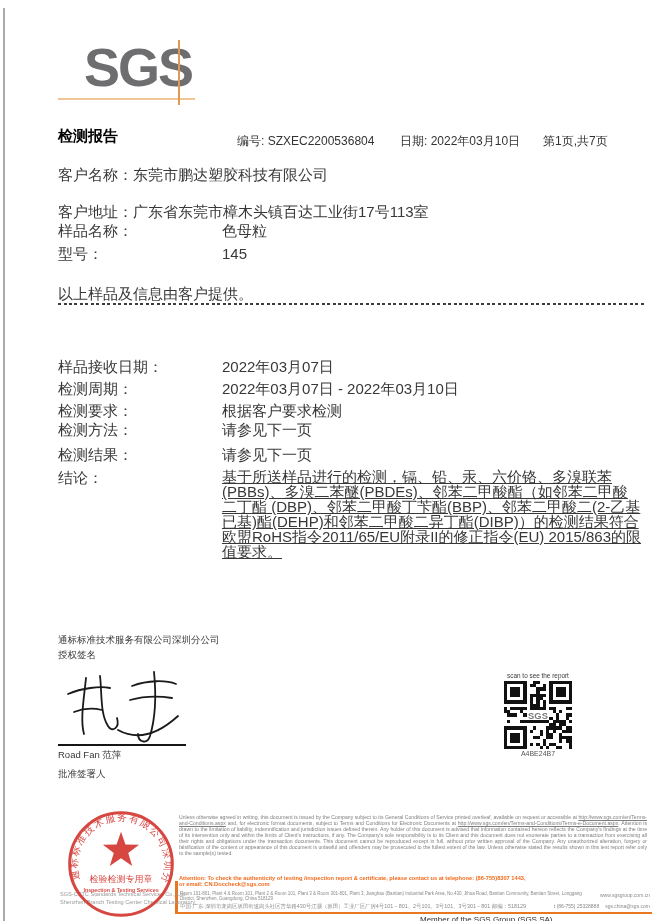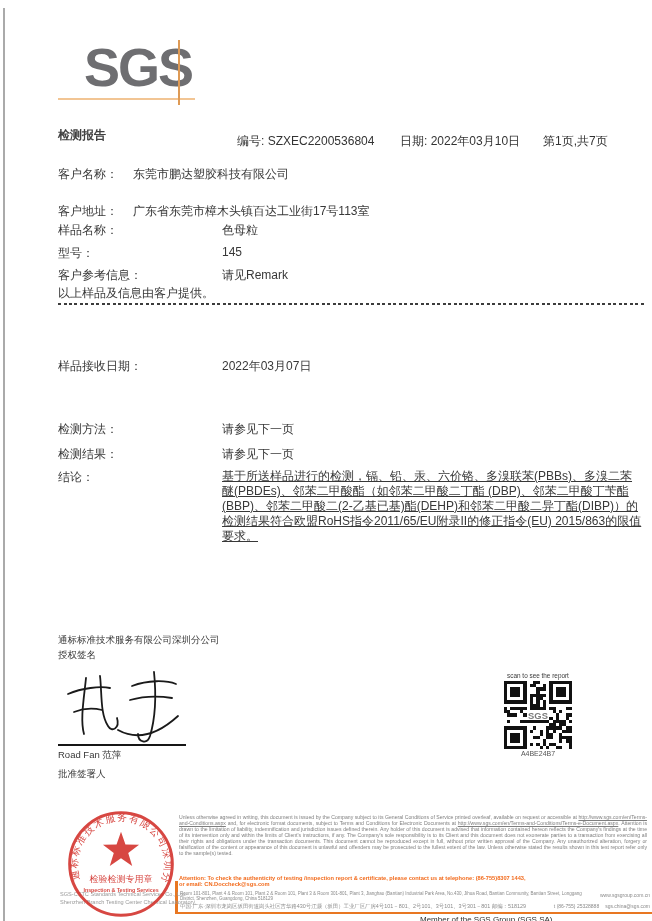--- a/index.html
+++ b/index.html
@@ -6,24 +6,24 @@
   #page{
     position:relative;width:652px;height:921px;background:#fff;overflow:hidden;
     font-family:"Liberation Sans","DejaVu Sans",sans-serif;color:#383838;margin-top:8px;
   }
   .edge-line{position:absolute;left:3px;top:0;width:1.5px;height:100%;background:#aaa;}
   
   .logo{position:absolute;left:84px;top:30px;font-size:54px;font-weight:bold;
         color:#6e6e71;letter-spacing:-2px;line-height:58px;}
   .logo-hline{position:absolute;left:58px;top:90px;width:137px;height:2px;background:#f2c594;}
   .logo-vline{position:absolute;left:178px;top:32px;width:2px;height:65px;background:#de9a55;}
-  .doc-title{position:absolute;left:58px;top:119px;font-size:12px;font-weight:bold;color:#404040;}
+  .doc-title{position:absolute;left:58px;top:119px;font-size:15px;font-weight:bold;color:#000000;}
   .hdr-info{position:absolute;top:125px;font-size:12px;color:#333;}
   
-  .frow{position:absolute;left:58px;display:flex;font-size:12px;color:#383838;white-space:nowrap;}
+  .frow{position:absolute;left:58px;display:flex;font-size:15px;color:#383838;white-space:nowrap;}
   .lbl75{width:75px;flex:none;}
   .lbl164{width:164px;flex:none;}
   .wrapval{white-space:normal;width:420px;line-height:15px;text-decoration:underline;}
   .dashed{position:absolute;left:58px;top:295px;width:588px;height:1.5px;
     background:repeating-linear-gradient(90deg,#3c3c3c 0 3px,transparent 3px 5.5px);}
   
   .sig-company{position:absolute;left:58px;top:624px;font-size:9.5px;line-height:15px;}
   .sig-svg{position:absolute;left:60px;top:656px;}
   .sig-line{position:absolute;left:58px;top:736px;width:128px;height:1.5px;background:#161616;}
   .sig-name{position:absolute;left:58px;top:741px;font-size:9.5px;}
@@ -79,31 +79,35 @@
   </div>
 
   <div class="frow" style="top:214px">
     <span class="lbl164">样品名称：</span>
     <span>色母粒</span>
   </div>
   <div class="frow" style="top:237px">
     <span class="lbl164">型号：</span>
     <span>145</span>
   </div>
-  <div class="frow" style="top:259px">
-    <span class="lbl164">客户参考信息：</span>
-    <span>请见Remark</span>
-  </div>
   <div class="frow" style="top:277px">以上样品及信息由客户提供。</div>
 
   <div class="dashed"></div>
 
   <div class="frow" style="top:350px">
     <span class="lbl164">样品接收日期：</span>
     <span>2022年03月07日</span>
+  </div>
+  <div class="frow" style="top:372px">
+    <span class="lbl164">检测周期：</span>
+    <span>2022年03月07日 - 2022年03月10日</span>
+  </div>
+  <div class="frow" style="top:394px">
+    <span class="lbl164">检测要求：</span>
+    <span>根据客户要求检测</span>
   </div>
   <div class="frow" style="top:413px">
     <span class="lbl164">检测方法：</span>
     <span>请参见下一页</span>
   </div>
   <div class="frow" style="top:438px">
     <span class="lbl164">检测结果：</span>
     <span>请参见下一页</span>
   </div>
   <div class="frow" style="top:461px">

